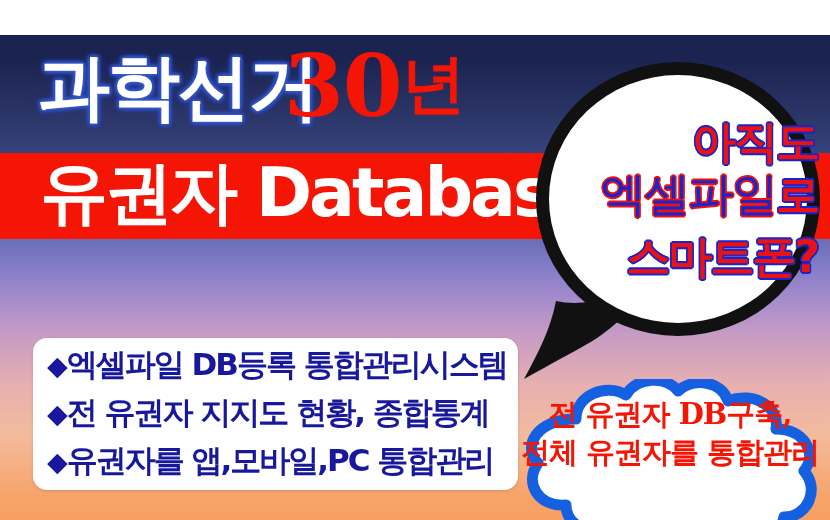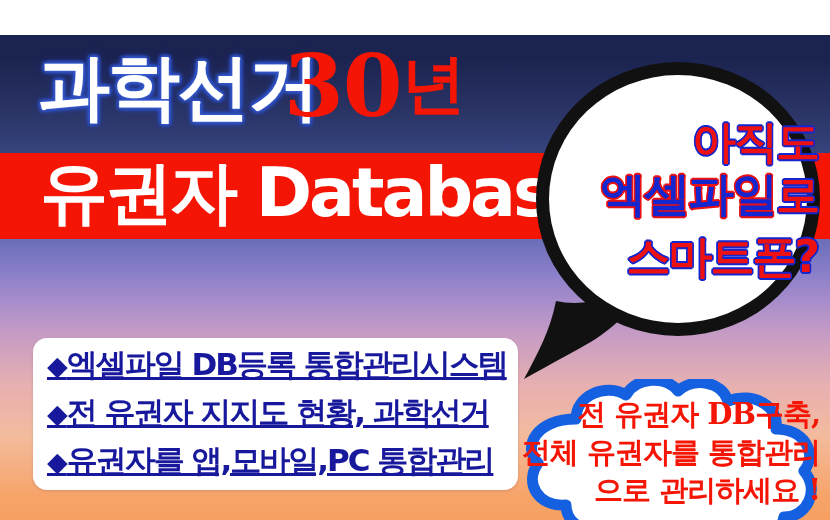--- a/index.html
+++ b/index.html
@@ -112,21 +112,20 @@
     width: 470px;
   }
   .bullet {
     display: block;
     color: #17189c;
     font-size: 31px;
     font-weight: 700;
     line-height: 46px;
     letter-spacing: -2px;
     white-space: nowrap;
-    text-decoration: underline;
   }
   .bullet .dia {
     font-size: 27px;
     letter-spacing: -1px;
     color: #17189c;
   }
 
   
   .bubble {
     position: absolute;
@@ -156,41 +155,41 @@
     color: #ee1111;
     letter-spacing: -2px;
     text-shadow:
       1.6px 0 0 #1326cf, -1.6px 0 0 #1326cf,
       0 1.6px 0 #1326cf, 0 -1.6px 0 #1326cf,
       1.2px 1.2px 0 #1326cf, -1.2px 1.2px 0 #1326cf,
       1.2px -1.2px 0 #1326cf, -1.2px -1.2px 0 #1326cf;
   }
   .bt-blue {
     font-size: 46px;
-    font-weight: 700;
+    font-weight: 400;
     color: #1326cf;
     letter-spacing: -2px;
     text-shadow:
       1.6px 0 0 #ee1111, -1.6px 0 0 #ee1111,
       0 1.6px 0 #ee1111, 0 -1.6px 0 #ee1111,
       1.2px 1.2px 0 #ee1111, -1.2px 1.2px 0 #ee1111,
       1.2px -1.2px 0 #ee1111, -1.2px -1.2px 0 #ee1111;
   }
 
   
   .cloud {
     position: absolute;
     left: 508px; top: 344px;
     width: 322px; height: 172px;
   }
   .cloud-text {
     position: absolute;
     left: 520px; top: 360px;
     width: 300px;
-    text-align: right;
+    text-align: center;
     line-height: 38px;
   }
   .cl-line {
     display: block;
     font-size: 29px;
     font-weight: 700;
     color: #f41505;
     letter-spacing: -1px;
     white-space: nowrap;
     font-family: "DejaVu Serif", "Liberation Serif", serif;
@@ -208,21 +207,21 @@
 
   <div class="headline-20">
     <span>30</span><span class="yr">년</span>
   </div>
 
   <div class="subhead">유권자 Database</div>
 
   <div class="featurebox"></div>
   <div class="bullets">
     <div class="bullet"><span class="dia">◆</span><span>엑셀파일 DB등록 통합관리시스템</span></div>
-    <div class="bullet"><span class="dia">◆</span><span>전 유권자 지지도 현황, 과학선거</span></div>
+    <div class="bullet"><span class="dia">◆</span><span>전 유권자 지지도 현황, 종합통계</span></div>
     <div class="bullet"><span class="dia">◆</span><span>유권자를 앱,모바일,PC 통합관리</span></div>
   </div>
 
   <svg class="bubble-tail" viewBox="0 0 140 110">
     <path d="M138 6 C120 40 96 60 70 74 C48 86 30 96 12 106 C26 80 38 58 44 28 C70 34 108 26 138 6 Z" fill="#111111"></path>
   </svg>
 
   <div class="bubble"></div>
   <div class="bubble-text">
     <span class="bt-line bt-red">아직도</span>
@@ -243,16 +242,15 @@
                C208 174 176 172 168 154
                C150 170 120 166 112 148
                C86 160 58 148 58 126
                C30 128 16 104 30 84
                C14 68 28 40 68 40 Z"></path>
     </g>
   </svg>
   <div class="cloud-text">
     <span class="cl-line">전 유권자 DB구축,</span>
     <span class="cl-line">전체 유권자를 통합관리</span>
-    <span class="cl-line">으로 관리하세요 !</span>
   </div>
 
 </div>
 
 </body></html>

